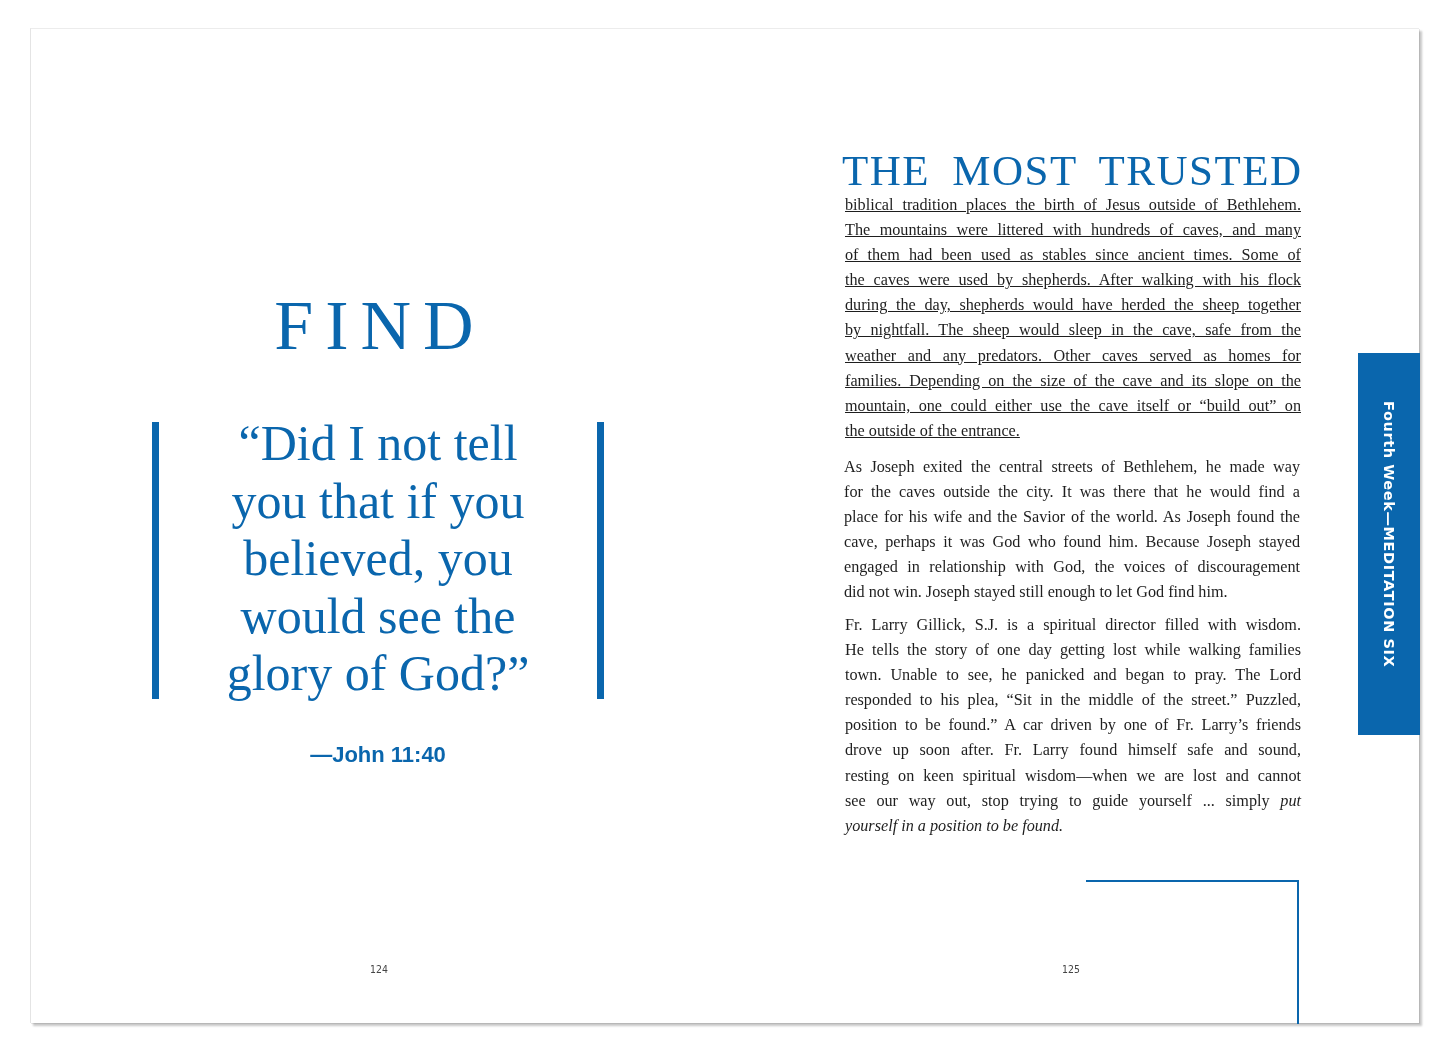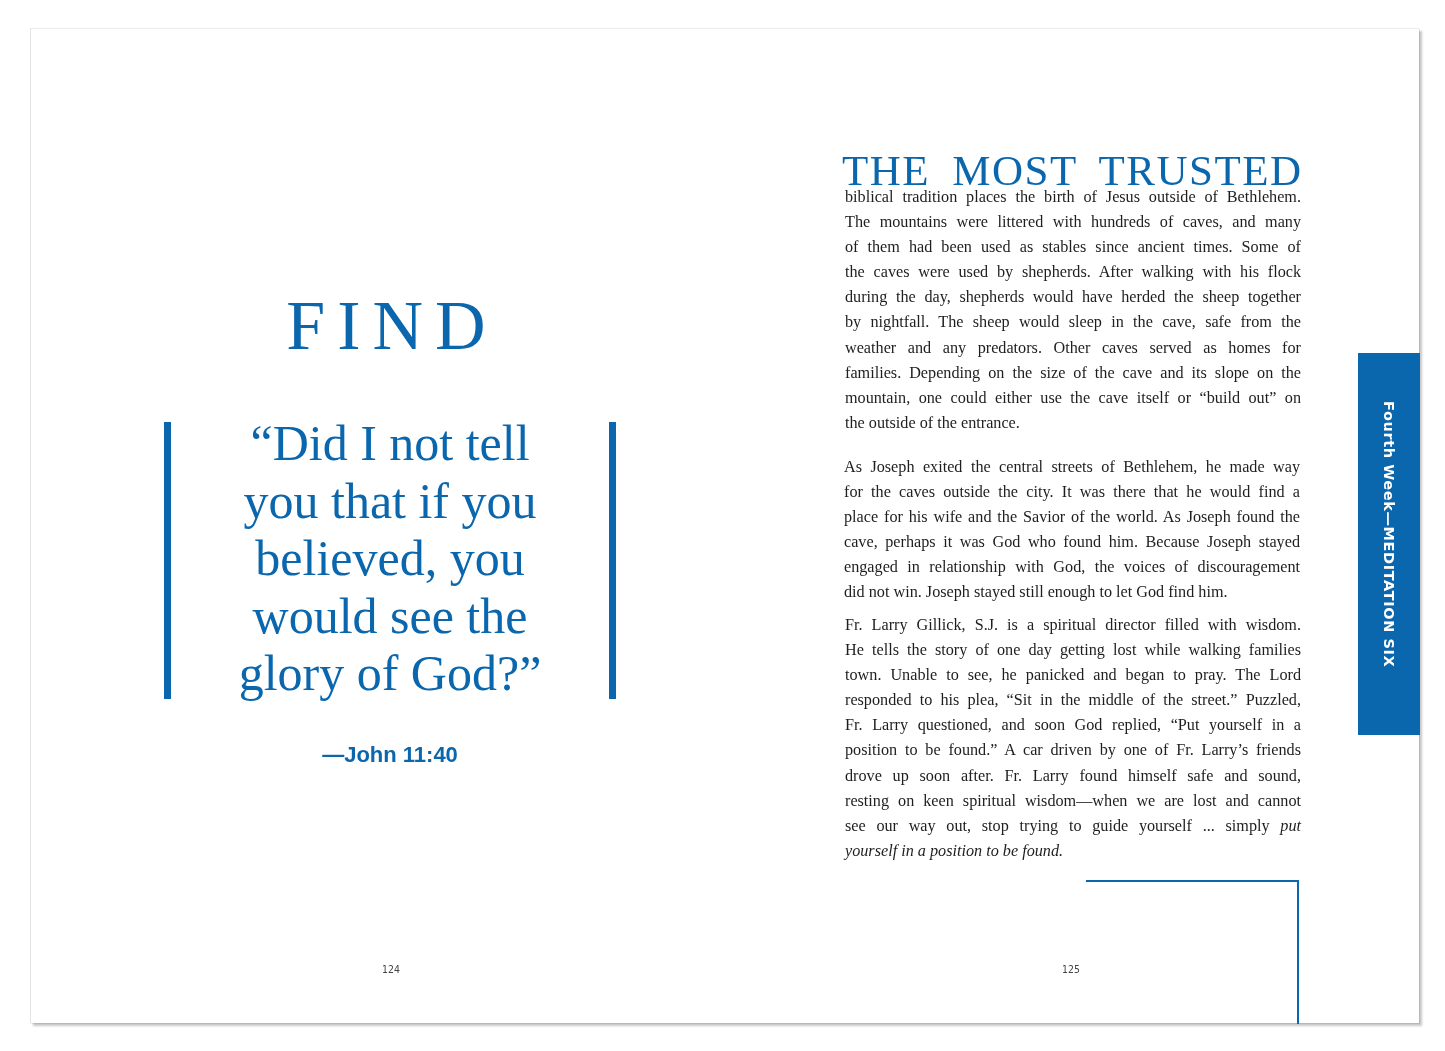--- a/index.html
+++ b/index.html
@@ -15,21 +15,21 @@
       width: 1389px; height: 995px;
       background: #ffffff;
       border-top: 1px solid #ececec;
       border-left: 1px solid #e4e4e4;
       box-shadow: 3px 3px 2px rgba(0,0,0,0.22), 1px 1px 0 rgba(0,0,0,0.08);
     }
     .page {
       position: absolute;
       top: 0; height: 100%;
     }
-    .page-left { left: 12px; width: 694px; }
+    .page-left { left: 0; width: 694px; }
     .page-right { left: 694px; width: 695px; }
 
     
     .find-title {
       position: absolute;
       left: 0; width: 694px;
       top: 262px;
       text-align: center;
       font-family: "Liberation Serif", serif;
       font-size: 70px;
@@ -103,21 +103,21 @@
       line-height: 25.1px;
       color: #1e1e1e;
     }
     .body-text .line {
       display: block;
       white-space: nowrap;
       text-align: justify;
       text-align-last: justify;
     }
     .body-text .line.last { text-align-last: left; }
-    .p1 { top: 156px; }
+    .p1 { top: 164px; text-decoration: underline; }
     .p2 { top: 426px; left: 119px; }
     .p3 { top: 584px; }
     .ital { font-style: italic; }
 
     .end-rule-h {
       position: absolute;
       left: 1055px; top: 851px;
       width: 213px; height: 2px;
       background: var(--accent);
     }
@@ -191,21 +191,20 @@
       <span class="line">cave, perhaps it was God who found him. Because Joseph stayed</span>
       <span class="line">engaged in relationship with God, the voices of discouragement</span>
       <span class="line last">did not win. Joseph stayed still enough to let God find him.</span>
     </div>
 
     <div class="body-text p3">
       <span class="line">Fr. Larry Gillick, S.J. is a spiritual director filled with wisdom.</span>
       <span class="line">He tells the story of one day getting lost while walking families</span>
       <span class="line">town. Unable to see, he panicked and began to pray. The Lord</span>
       <span class="line">responded to his plea, “Sit in the middle of the street.” Puzzled,</span>
-      <span class="line">Fr. Larry questioned, and soon God replied, “Put yourself in a</span>
       <span class="line">position to be found.” A car driven by one of Fr. Larry’s friends</span>
       <span class="line">drove up soon after. Fr. Larry found himself safe and sound,</span>
       <span class="line">resting on keen spiritual wisdom—when we are lost and cannot</span>
       <span class="line"><span>see our way out, stop trying to guide yourself ... simply </span><span class="ital">put</span></span>
       <span class="line last ital">yourself in a position to be found.</span>
     </div>
 
     <div class="page-number">125</div>
   </div>
 

